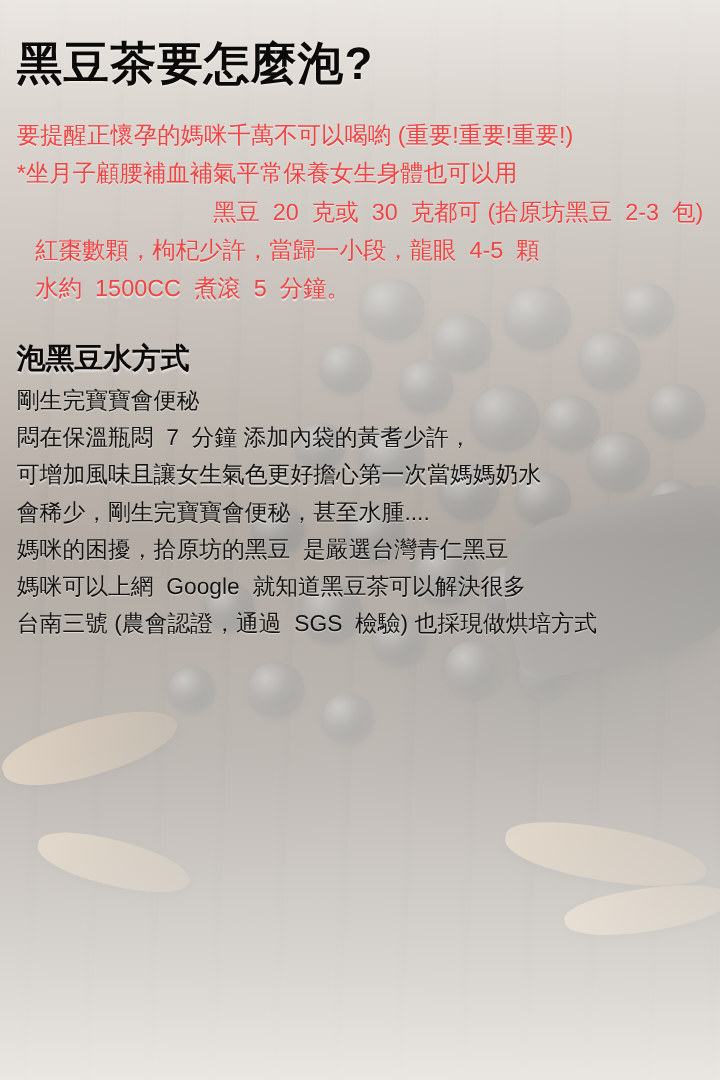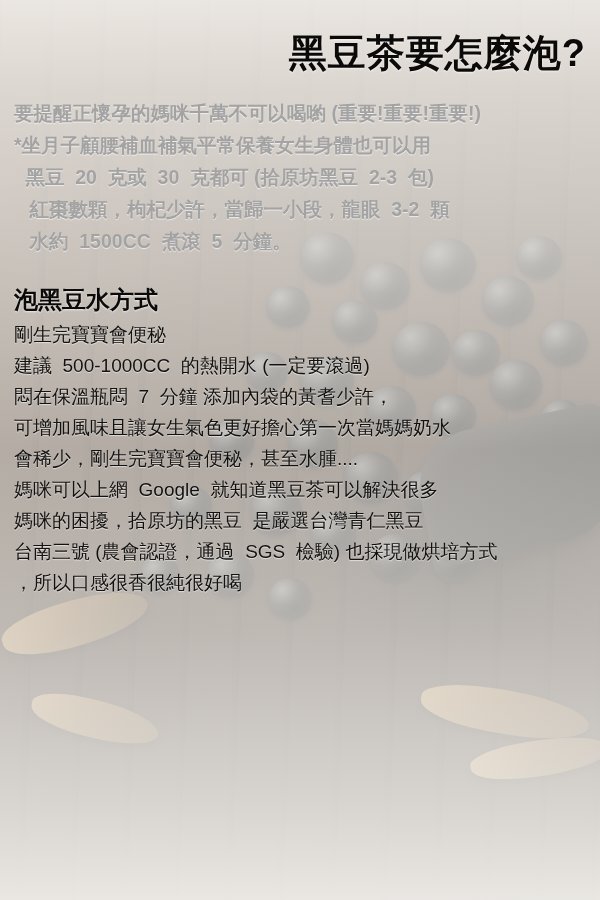--- a/index.html
+++ b/index.html
@@ -84,37 +84,36 @@
       rgba(250,248,244,0.92) 100%);
   }
   .content {
     position: absolute;
     inset: 0;
     padding: 22px 14px 10px 14px;
     box-sizing: border-box;
     color: #15120f;
   }
   .title {
-    text-align: right;
+    text-align: left;
     font-size: 38px;
     font-weight: bold;
     letter-spacing: 1px;
     margin: 6px 0 18px 0;
     color: #0b0a09;
     text-shadow: 0 1px 2px rgba(255,255,255,0.7);
   }
   .line {
     font-size: 19.5px;
     line-height: 32px;
-    color: #a3a3a3;
+    color: #ef4444;
     white-space: pre;
     text-shadow: 0 1px 1px rgba(255,255,255,0.65);
-    font-weight: bold;
-  }
-  .line.indent1 { padding-left: 6px; }
+  }
+  .line.indent1 { padding-left: 6px; text-align: right; }
   .line.indent2 { padding-left: 10px; }
   .gap { height: 26px; }
   .section-title {
     font-size: 24px;
     font-weight: bold;
     line-height: 34px;
     margin-bottom: 2px;
     color: #0b0a09;
     text-shadow: 0 1px 2px rgba(255,255,255,0.7);
   }
@@ -177,34 +176,32 @@
   <div class="veil"></div>
 
   <div class="content">
 
     <div class="title">黑豆茶要怎麼泡?</div>
 
     <div>
       <div class="line">要提醒正懷孕的媽咪千萬不可以喝喲 (重要!重要!重要!)</div>
       <div class="line">*坐月子顧腰補血補氣平常保養女生身體也可以用</div>
       <div class="line indent1"> 黑豆  20  克或  30  克都可 (拾原坊黑豆  2-3  包)</div>
-      <div class="line indent2"> 紅棗數顆，枸杞少許，當歸一小段，龍眼  3-2  顆</div>
+      <div class="line indent2"> 紅棗數顆，枸杞少許，當歸一小段，龍眼  4-5  顆</div>
       <div class="line indent2"> 水約  1500CC  煮滾  5  分鐘。</div>
     </div>
 
     <div class="gap"></div>
 
     <div class="section-title">泡黑豆水方式</div>
 
     <div>
       <div class="body-line">剛生完寶寶會便秘</div>
-      <div class="body-line">建議  500-1000CC  的熱開水 (一定要滾過)</div>
       <div class="body-line">悶在保溫瓶悶  7  分鐘 添加內袋的黃耆少許，</div>
       <div class="body-line">可增加風味且讓女生氣色更好擔心第一次當媽媽奶水</div>
       <div class="body-line">會稀少，剛生完寶寶會便秘，甚至水腫....</div>
+      <div class="body-line">媽咪的困擾，拾原坊的黑豆  是嚴選台灣青仁黑豆</div>
       <div class="body-line">媽咪可以上網  Google  就知道黑豆茶可以解決很多</div>
-      <div class="body-line">媽咪的困擾，拾原坊的黑豆  是嚴選台灣青仁黑豆</div>
       <div class="body-line">台南三號 (農會認證，通過  SGS  檢驗) 也採現做烘培方式</div>
-      <div class="body-line">，所以口感很香很純很好喝</div>
     </div>
 
   </div>
 </div>
 
 </body></html>

